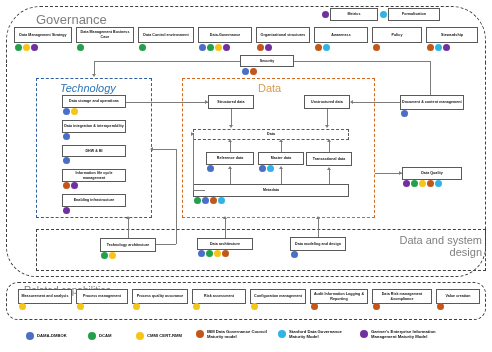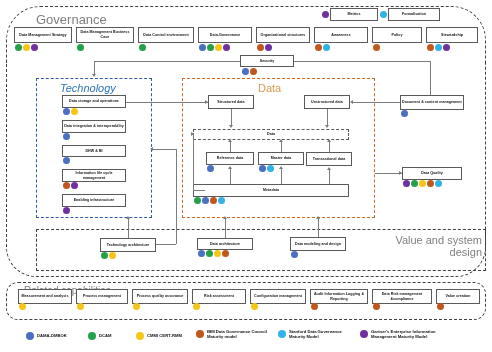--- a/index.html
+++ b/index.html
@@ -71,21 +71,21 @@
   <div class="region region-dsd-round"></div>
   <div class="region region-gov"></div>
   <div class="region region-tech"></div>
   <div class="region region-data"></div>
   <div class="region region-dsd"></div>
   <div class="region region-rel"></div>
 
   <div class="region-title t-gov">Governance</div>
   <div class="region-title t-tech">Technology</div>
   <div class="region-title t-data">Data</div>
-  <div class="region-title t-dsd" style="white-space:pre-line;">Value and system
+  <div class="region-title t-dsd" style="white-space:pre-line;">Data and system
 design</div>
   <div class="region-title t-rel">Related capabilities</div>
 
   <div class="box" style="left:330px;top:8px;width:48px;height:13px;">Metrics</div>
   <div class="dots" style="left:322px;top:11px;">
       <span class="dot c-purple"></span>
     </div>
 
   <div class="box" style="left:388px;top:8px;width:52px;height:13px;">Formalisation</div>
   <div class="dots" style="left:380px;top:11px;">

